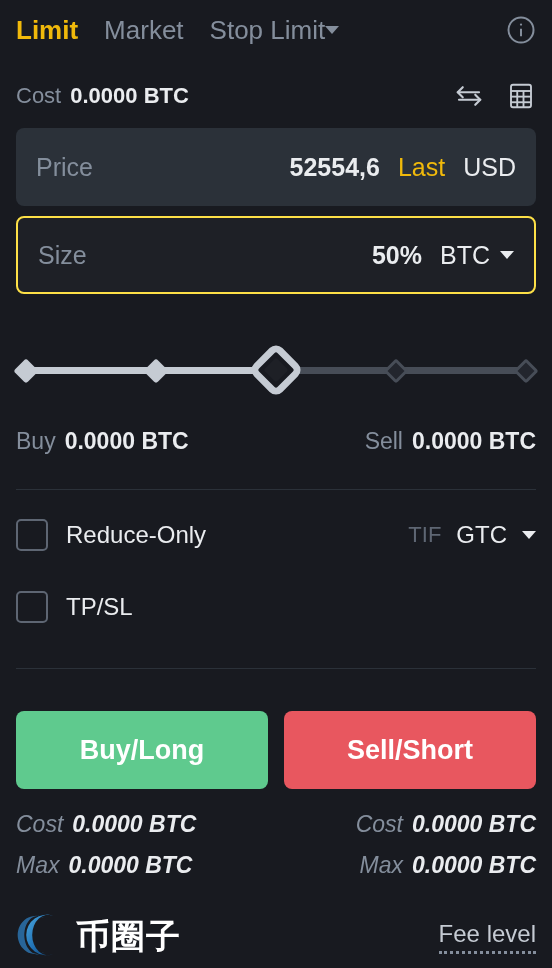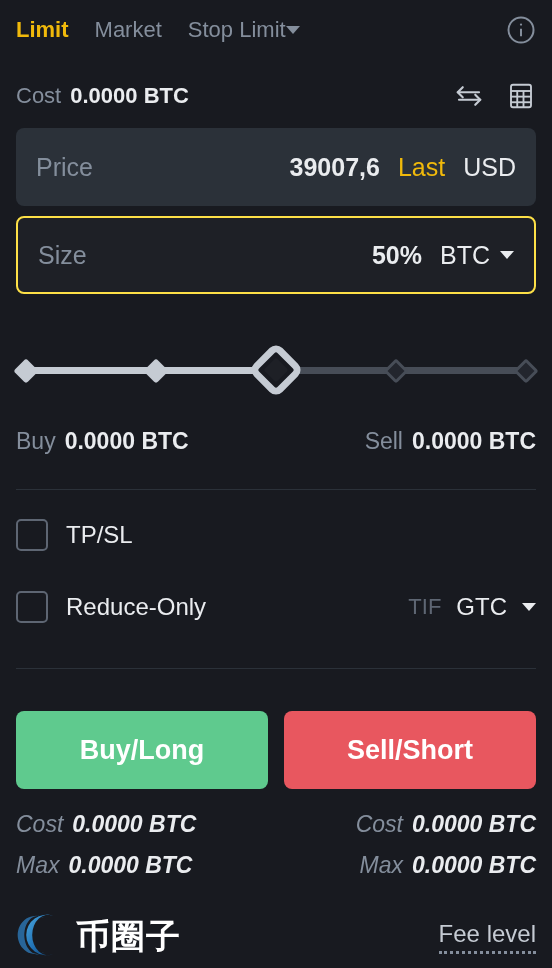--- a/index.html
+++ b/index.html
@@ -21,21 +21,21 @@
   }
 
   
   .tabs {
     display: flex;
     align-items: center;
     height: 60px;
     gap: 26px;
   }
   .tab {
-    font-size: 22px;
+    font-size: 26px;
     color: #848e9c;
     white-space: nowrap;
     cursor: pointer;
   }
   .tab.active { color: #f0b90b; font-weight: 700; }
   .tab-dd {
     display: flex;
     align-items: center;
     cursor: pointer;
   }
@@ -270,21 +270,21 @@
           <line x1="4" y1="12.5" x2="20" y2="12.5"></line>
           <line x1="4" y1="17" x2="20" y2="17"></line>
         </svg>
       </span>
     </span>
   </div>
 
   <div class="field price">
     <span class="field-label">Price</span>
     <span class="field-right">
-      <span class="field-value">39007,6</span>
+      <span class="field-value">52554,6</span>
       <span class="field-last">Last</span>
       <span class="field-unit">USD</span>
     </span>
   </div>
 
   <div class="field size">
     <span class="field-label">Size</span>
     <span class="field-right">
       <span class="field-value">50%</span>
       <span class="unit-dd">
@@ -312,31 +312,31 @@
     <span class="est">
       <span class="est-label">Sell</span>
       <span class="est-value">0.0000 BTC</span>
     </span>
   </div>
 
   <div class="divider"></div>
 
   <div class="check-row">
     <span class="checkbox"></span>
-    <span class="check-label">TP/SL</span>
-  </div>
-
-  <div class="check-row">
-    <span class="checkbox"></span>
     <span class="check-label">Reduce-Only</span>
     <span class="tif-group">
       <span class="tif-label">TIF</span>
       <span class="tif-value">GTC</span>
       <span class="caret bright"></span>
     </span>
+  </div>
+
+  <div class="check-row">
+    <span class="checkbox"></span>
+    <span class="check-label">TP/SL</span>
   </div>
 
   <div class="divider"></div>
 
   <div class="actions">
     <button class="action-btn buy">Buy/Long</button>
     <button class="action-btn sell">Sell/Short</button>
   </div>
 
   <div class="summary-row">

